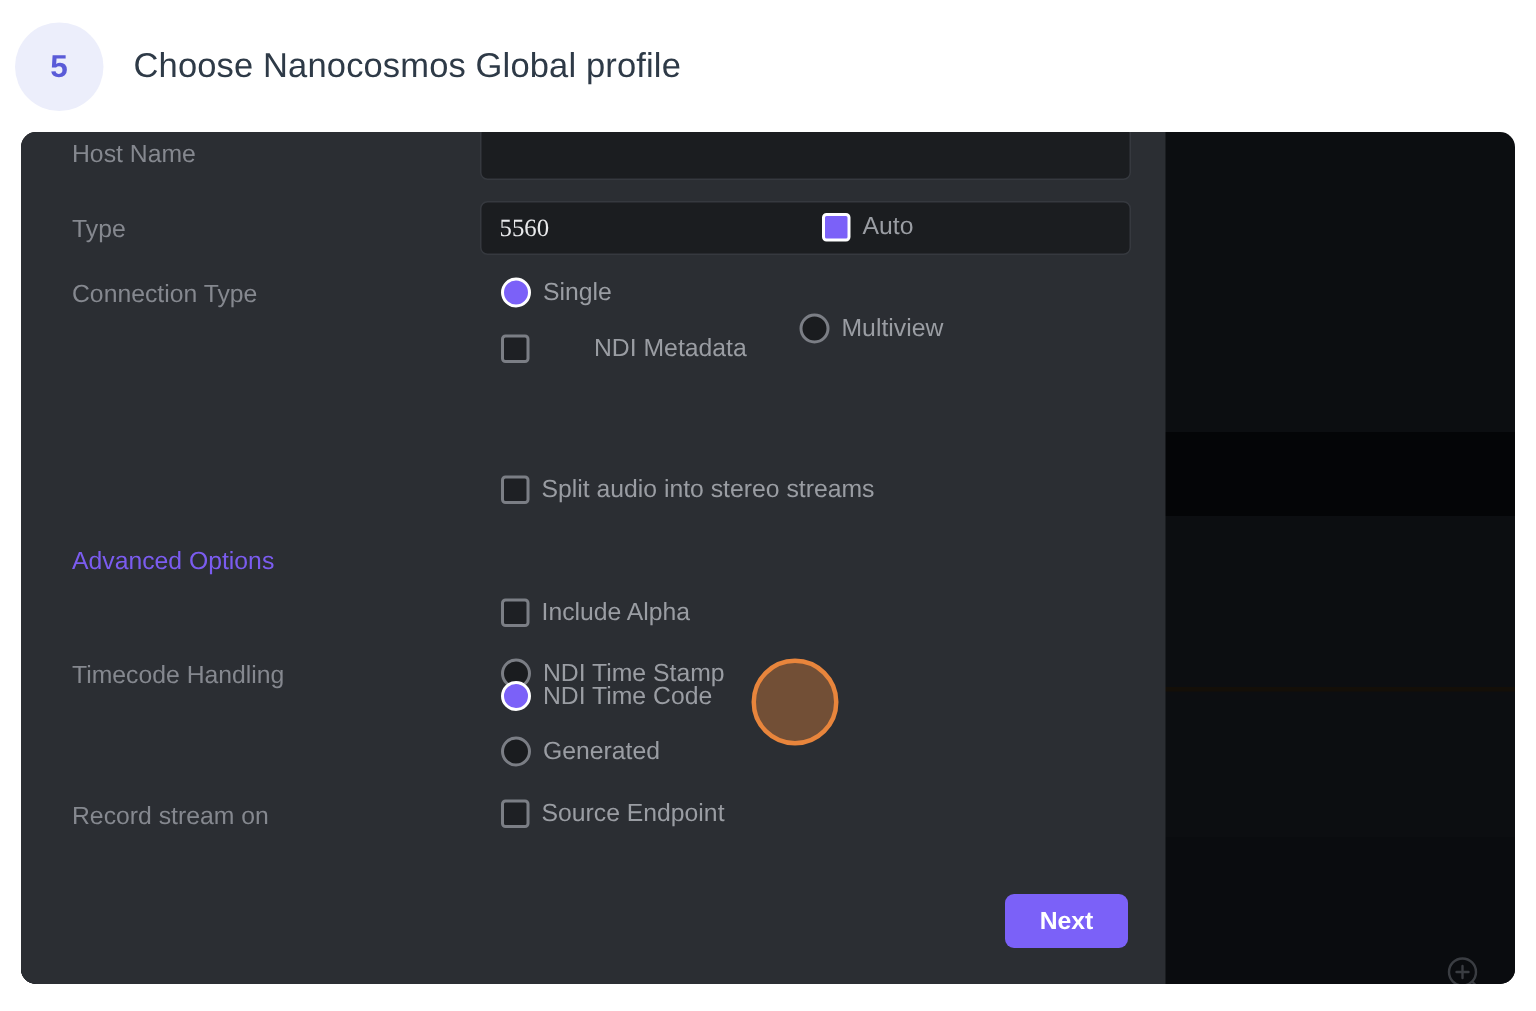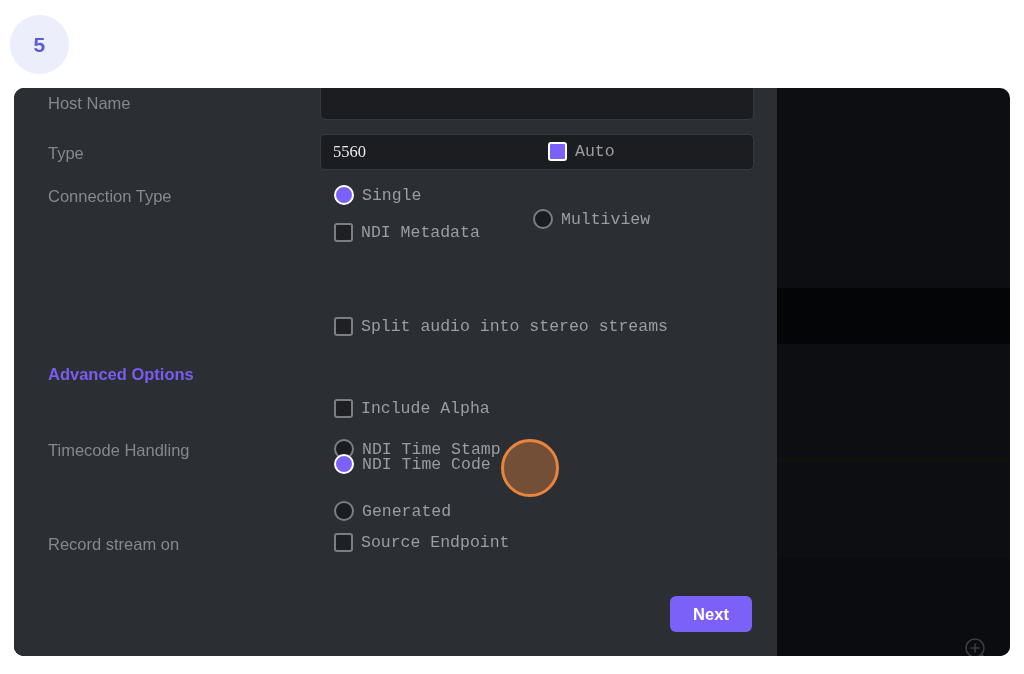--- a/index.html
+++ b/index.html
@@ -161,28 +161,27 @@
     flex: 0 0 auto;
   }
   .opt .radio.selected {
     background: #7b61f8;
     border: 2px solid #ffffff;
   }
   .opt .opt-label {
     margin-left: 8px;
     font-size: 16.5px;
     color: #9a9da3;
-    font-family: Liberation Mono, monospace;
   }
 
   #advanced-options-heading {
     position: absolute;
     left: 34px; top: 277px;
     font-size: 16.5px;
-    font-weight: bold;
+    font-weight: normal;
     color: #7b5cf0;
     white-space: nowrap;
   }
 
   #encoder-profile-field {
     position: absolute;
     left: 306px; top: 0;
     width: 438px; height: 38px;
     background: #1b1d20;
     border: 1px solid #4a4d53;
@@ -237,20 +236,21 @@
     pointer-events: none;
   }
 </style>
 </head>
 <body>
 
 <div id="header">
   <div id="step-badge">
     <span>5</span>
   </div>
+  <div id="page-title">Choose Nanocosmos Global profile</div>
 </div>
 
 <div id="app-window">
 
   <div id="right-panel">
     <div class="band1"></div>
     <div class="band2"></div>
     <div class="band3"></div>
 
     <div class="zoom-btn" id="zoom-in-button">
@@ -294,21 +294,21 @@
           </div>
           <div class="opt" style="left:213px; top:8px;margin-top:24px;">
             <span class="radio"></span>
             <span class="opt-label">Multiview</span>
           </div>
         </div>
       </div>
 
       <div class="form-row" style="top:127px;">
         <div class="field-col">
-          <div class="opt" style="left:14px; top:8px;">
+          <div class="opt" style="left:14px; top:8px;gap:35px;">
             <span class="box"></span>
             <span class="opt-label">NDI Metadata</span>
           </div>
         </div>
       </div>
 
       <div id="advanced-options-heading">Advanced Options</div>
 
       <div class="form-row" style="top:221px;">
         <div class="field-col">
@@ -333,21 +333,21 @@
         <div class="row-label">Timecode Handling</div>
         <div class="field-col">
           <div class="opt" style="left:14px; top:8px;">
             <span class="radio"></span>
             <span class="opt-label">NDI Time Stamp</span>
           </div>
           <div class="opt" style="left:14px; top:23px;">
             <span class="radio selected"></span>
             <span class="opt-label">NDI Time Code</span>
           </div>
-          <div class="opt" style="left:14px; top:70px;">
+          <div class="opt" style="left:14px; top:60px;">
             <span class="radio"></span>
             <span class="opt-label">Generated</span>
           </div>
         </div>
       </div>
 
       <div class="form-row" style="top:437px;">
         <div class="row-label">Record stream on</div>
         <div class="field-col">
           <div class="opt" style="left:14px; top:8px;">

